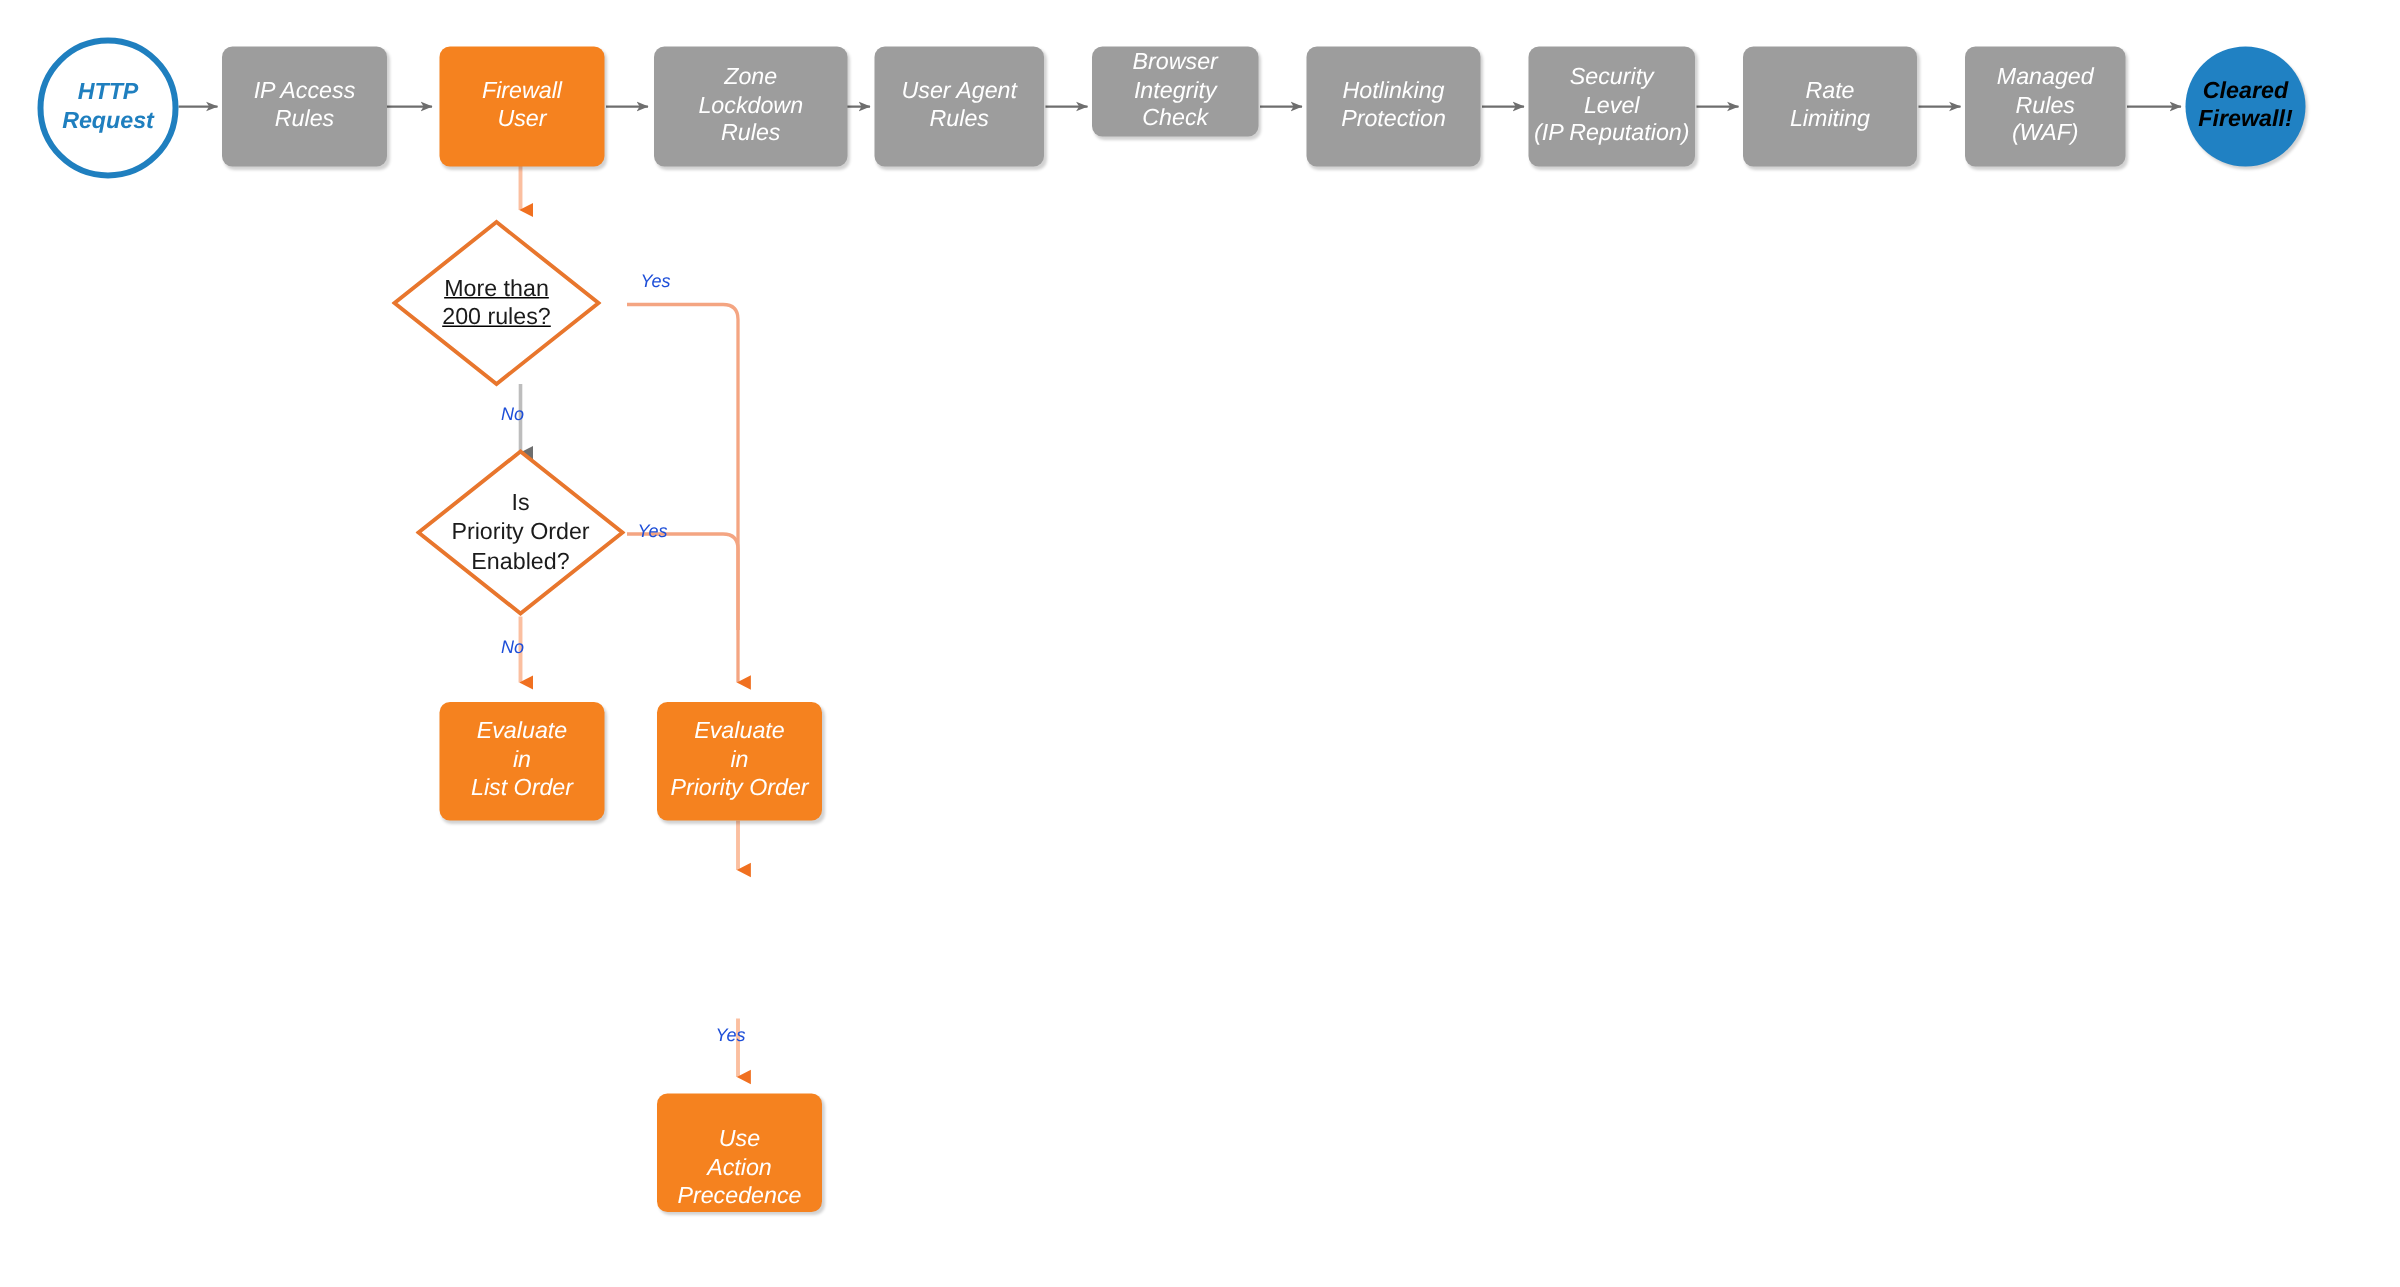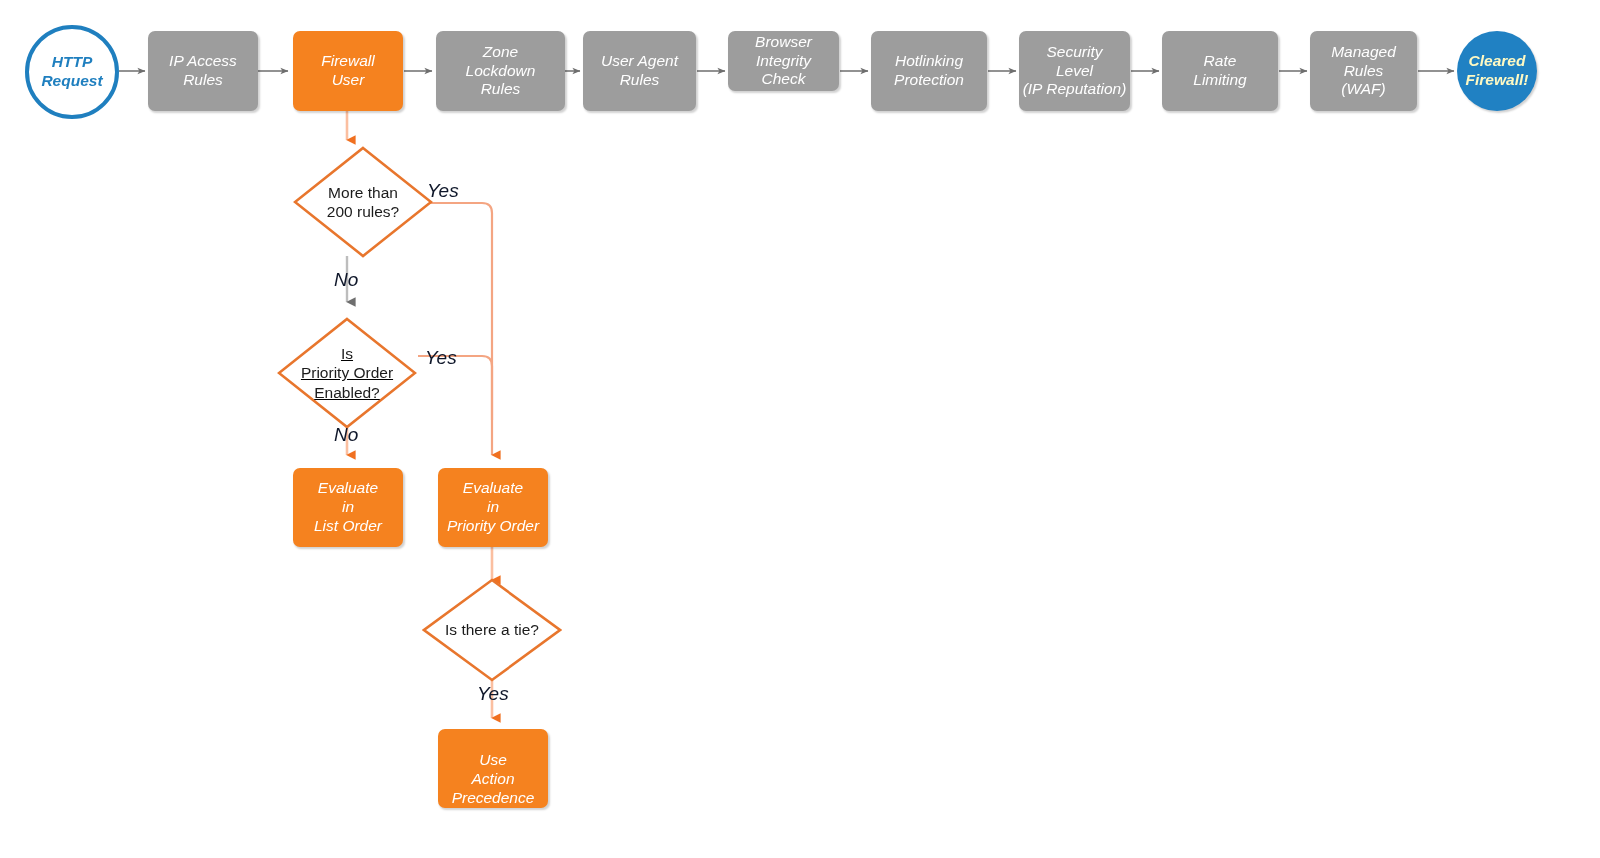--- a/index.html
+++ b/index.html
@@ -57,21 +57,21 @@
     font-size: 15.5px;
     text-align: center;
   }
   .circle.start {
     background: #ffffff;
     border: 4px solid #1f7fbf;
     color: #1f7fbf;
   }
   .circle.end {
     background: #2081c3;
-    color: #fef9c3;
+    color: #000000;
     box-shadow: 1.5px 2px 2px rgba(0,0,0,0.18);
   }
 
   
   .diamond {
     background: transparent;
   }
   .diamond .dshape {
     position: absolute;
     left: 0; top: 0;
@@ -83,22 +83,22 @@
     font-size: 15.5px;
     color: #1b1b1b;
     line-height: 1.24;
     white-space: pre-line;
   }
 
   
   .edge-label {
     position: absolute;
     font-style: italic;
-    font-size: 19px;
-    color: #0f172a;
+    font-size: 12px;
+    color: #1d4ed8;
     white-space: nowrap;
   }
 </style>
 </head>
 <body>
 
 <div id="canvas">
 
   <svg id="edges" viewBox="0 0 1600 858" xmlns="http://www.w3.org/2000/svg">
     <defs>
@@ -207,43 +207,37 @@
     <span>Managed
 Rules
 (WAF)</span>
   </div>
 
   <div class="node circle end" style="left:1457px; top:31px; width:80px; height:80px;">
     <span>Cleared
 Firewall!</span>
   </div>
 
-  <div class="node diamond" style="left:293px; top:146px; width:140px; height:112px;">
+  <div class="node diamond" style="left:261px; top:146px; width:140px; height:112px;text-decoration:underline;">
     <svg class="dshape" viewBox="0 0 140 112" preserveAspectRatio="none">
       <polygon points="70,2 138,56 70,110 2,56" fill="#ffffff" stroke="#e8762d" stroke-width="2.6"></polygon>
     </svg>
     <span class="dlabel">More than
 200 rules?</span>
   </div>
 
-  <div class="node diamond" style="left:277px; top:317px; width:140px; height:112px;text-decoration:underline;">
+  <div class="node diamond" style="left:277px; top:299px; width:140px; height:112px;">
     <svg class="dshape" viewBox="0 0 140 112" preserveAspectRatio="none">
       <polygon points="70,2 138,56 70,110 2,56" fill="#ffffff" stroke="#e8762d" stroke-width="2.6"></polygon>
     </svg>
     <span class="dlabel">Is
 Priority Order
 Enabled?</span>
   </div>
 
-  <div class="node diamond" style="left:422px; top:578px; width:140px; height:104px;">
-    <svg class="dshape" viewBox="0 0 140 104" preserveAspectRatio="none">
-      <polygon points="70,2 138,52 70,102 2,52" fill="#ffffff" stroke="#e8762d" stroke-width="2.6"></polygon>
-    </svg>
-    <span class="dlabel">Is there a tie?</span>
-  </div>
 
   <div class="node box orange" style="left:293px; top:468px; width:110px; height:79px;">
     <span>Evaluate
 in
 List Order</span>
   </div>
 
   <div class="node box orange" style="left:438px; top:468px; width:110px; height:79px;">
     <span>Evaluate
 in

